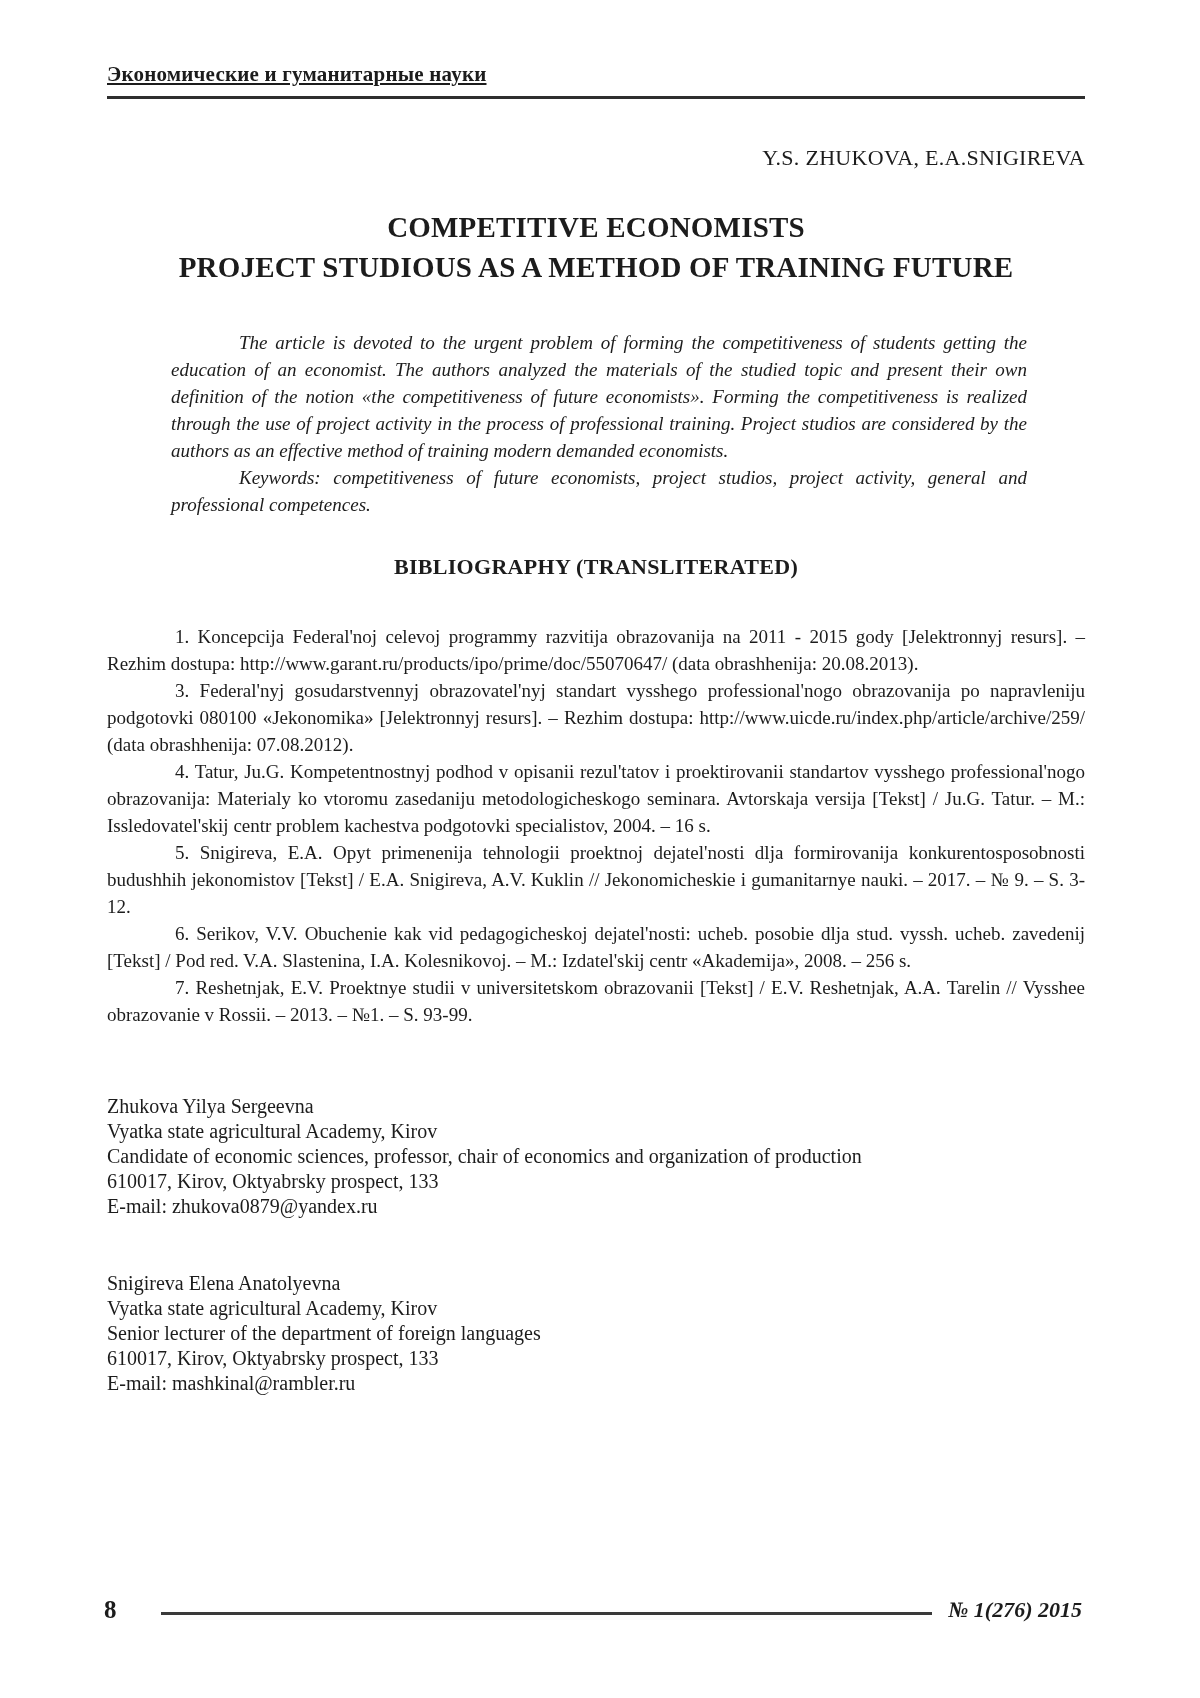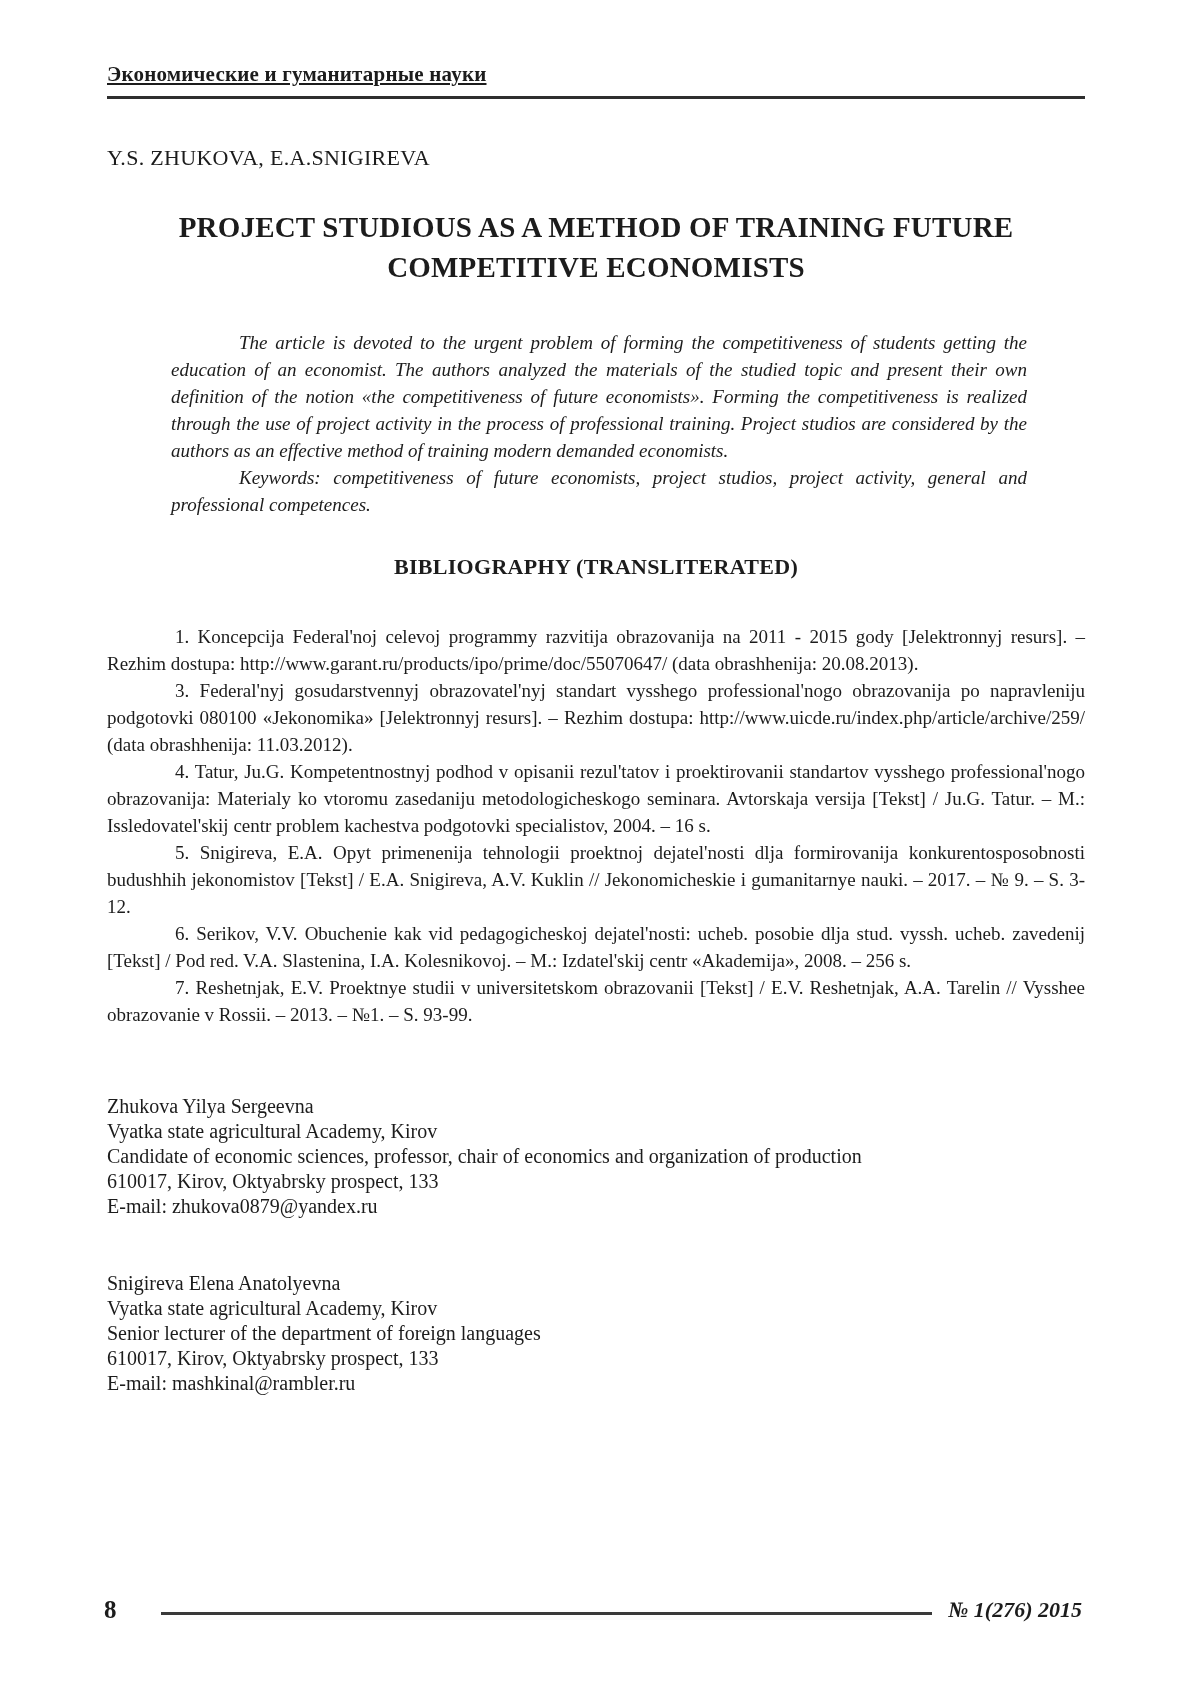--- a/index.html
+++ b/index.html
@@ -20,21 +20,21 @@
   }
   .running-header .rh-text {
     font-size: 21px; font-weight: bold;
     text-decoration: underline;
     letter-spacing: 0.2px;
   }
 
   
   .authors-line {
     margin-top: 46px;
-    text-align: left;
+    text-align: right;
     font-size: 22px;
     letter-spacing: 0.3px;
   }
   .article-title {
     margin-top: 36px;
     text-align: center;
     font-size: 29px;
     font-weight: bold;
     line-height: 40px;
     letter-spacing: 0.2px;
@@ -98,34 +98,34 @@
 <div class="page">
   <div class="content">
 
     <div class="running-header">
       <span class="rh-text">Экономические и гуманитарные науки</span>
     </div>
 
     <div class="authors-line">Y.S. ZHUKOVA, E.A.SNIGIREVA</div>
 
     <div class="article-title">
+      <div>COMPETITIVE ECONOMISTS</div>
       <div>PROJECT STUDIOUS AS A METHOD OF TRAINING FUTURE</div>
-      <div>COMPETITIVE ECONOMISTS</div>
     </div>
 
     <div class="abstract-block">
       <p>The article is devoted to the urgent problem of forming the competitiveness of students getting the education of an economist. The authors analyzed the materials of the studied topic and present their own definition of the notion «the competitiveness of future economists». Forming the competitiveness is realized through the use of project activity in the process of professional training. Project studios are considered by the authors as an effective method of training modern demanded economists.</p>
       <p><span class="kw-label">Keywords:</span> <span>competitiveness of future economists, project studios, project activity, general and professional competences.</span></p>
     </div>
 
     <div class="bib-heading">BIBLIOGRAPHY (TRANSLITERATED)</div>
 
     <div class="bib-list">
       <p>1. Koncepcija Federal'noj celevoj programmy razvitija obrazovanija na 2011 - 2015 gody [Jelektronnyj resurs]. – Rezhim dostupa: http://www.garant.ru/products/ipo/prime/doc/55070647/ (data obrashhenija: 20.08.2013).</p>
-      <p>3. Federal'nyj gosudarstvennyj obrazovatel'nyj standart vysshego professional'nogo obrazovanija po napravleniju podgotovki 080100 «Jekonomika» [Jelektronnyj resurs]. – Rezhim dostupa: http://www.uicde.ru/index.php/article/archive/259/ (data obrashhenija: 11.03.2012).</p>
+      <p>3. Federal'nyj gosudarstvennyj obrazovatel'nyj standart vysshego professional'nogo obrazovanija po napravleniju podgotovki 080100 «Jekonomika» [Jelektronnyj resurs]. – Rezhim dostupa: http://www.uicde.ru/index.php/article/archive/259/ (data obrashhenija: 07.08.2012).</p>
       <p>4. Tatur, Ju.G. Kompetentnostnyj podhod v opisanii rezul'tatov i proektirovanii standartov vysshego professional'nogo obrazovanija: Materialy ko vtoromu zasedaniju metodologicheskogo seminara. Avtorskaja versija [Tekst] / Ju.G. Tatur. – M.: Issledovatel'skij centr problem kachestva podgotovki specialistov, 2004. – 16 s.</p>
       <p>5. Snigireva, E.A. Opyt primenenija tehnologii proektnoj dejatel'nosti dlja formirovanija konkurentosposobnosti budushhih jekonomistov [Tekst] / E.A. Snigireva, A.V. Kuklin // Jekonomicheskie i gumanitarnye nauki. – 2017. – № 9. – S. 3-12.</p>
       <p>6. Serikov, V.V. Obuchenie kak vid pedagogicheskoj dejatel'nosti: ucheb. posobie dlja stud. vyssh. ucheb. zavedenij [Tekst] / Pod red. V.A. Slastenina, I.A. Kolesnikovoj. – M.: Izdatel'skij centr «Akademija», 2008. – 256 s.</p>
       <p>7. Reshetnjak, E.V. Proektnye studii v universitetskom obrazovanii [Tekst] / E.V. Reshetnjak, A.A. Tarelin // Vysshee obrazovanie v Rossii. – 2013. – №1. – S. 93-99.</p>
     </div>
 
     <div class="contacts">
 
       <div class="contact-block">
         <div class="contact-name">Zhukova Yilya Sergeevna</div>

